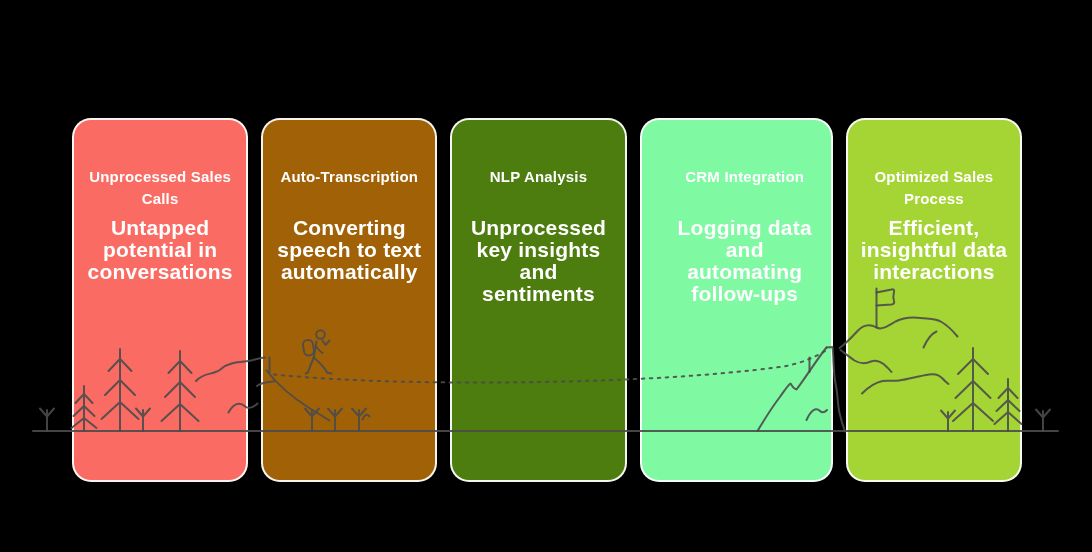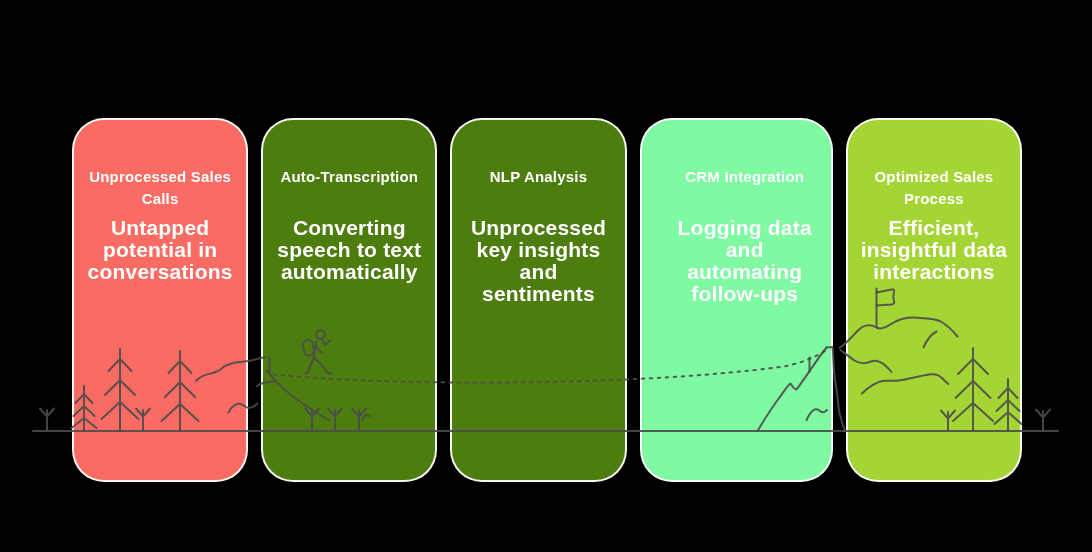--- a/index.html
+++ b/index.html
@@ -11,21 +11,21 @@
     font-family:"Liberation Sans",sans-serif;
   }
   .cards{
     position:absolute;left:72px;top:118px;
     width:950px;height:364px;
     display:flex;gap:13px;
   }
   .card{
     flex:1;
     box-sizing:border-box;
-    border-radius:32px;
+    border-radius:19px;
     border:2.5px solid rgba(255,255,255,.93);
     color:#fff;
     text-align:center;
     padding:46px 11px 0;
   }
   .card .title{
     font-size:15px;font-weight:700;line-height:22px;
     letter-spacing:.2px;
     min-height:44px;
   }
@@ -50,21 +50,21 @@
 </head>
 <body>
 
 <div id="stage">
 
   <div class="cards">
     <div class="card" style="background: rgb(249, 107, 99);">
       <div class="title">Unprocessed Sales Calls</div>
       <div class="desc">Untapped potential in conversations</div>
     </div>
-    <div class="card" style="background: #4d7c0f;">
+    <div class="card" style="background: #a16207;">
       <div class="title">Auto-Transcription</div>
       <div class="desc">Converting speech to text automatically</div>
     </div>
     <div class="card" style="background: #4d7c0f;">
       <div class="title">NLP Analysis</div>
       <div class="desc">Unprocessed key insights and sentiments</div>
     </div>
     <div class="card" style="background: rgb(127, 250, 163); padding-left: 28px;">
       <div class="title">CRM Integration</div>
       <div class="desc">Logging data and automating follow-ups</div>

